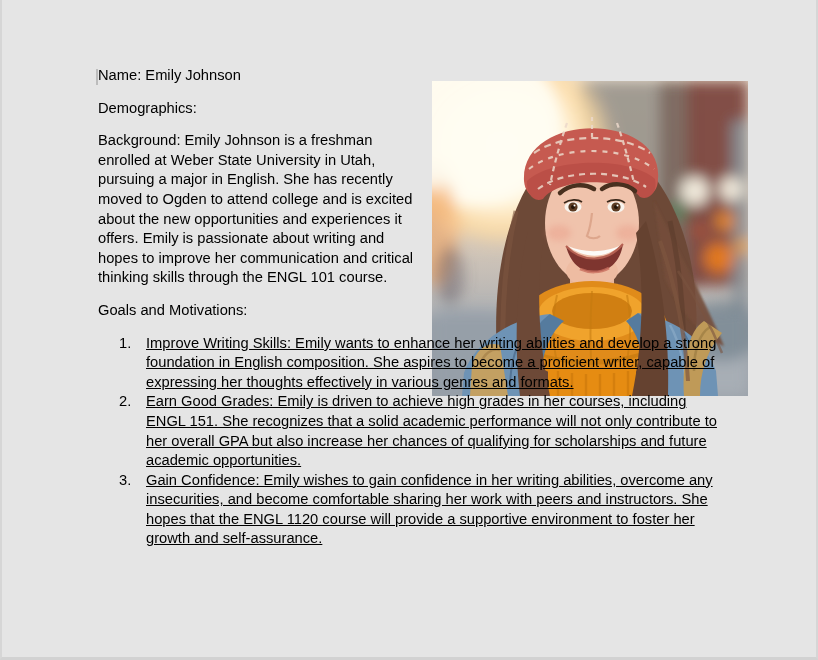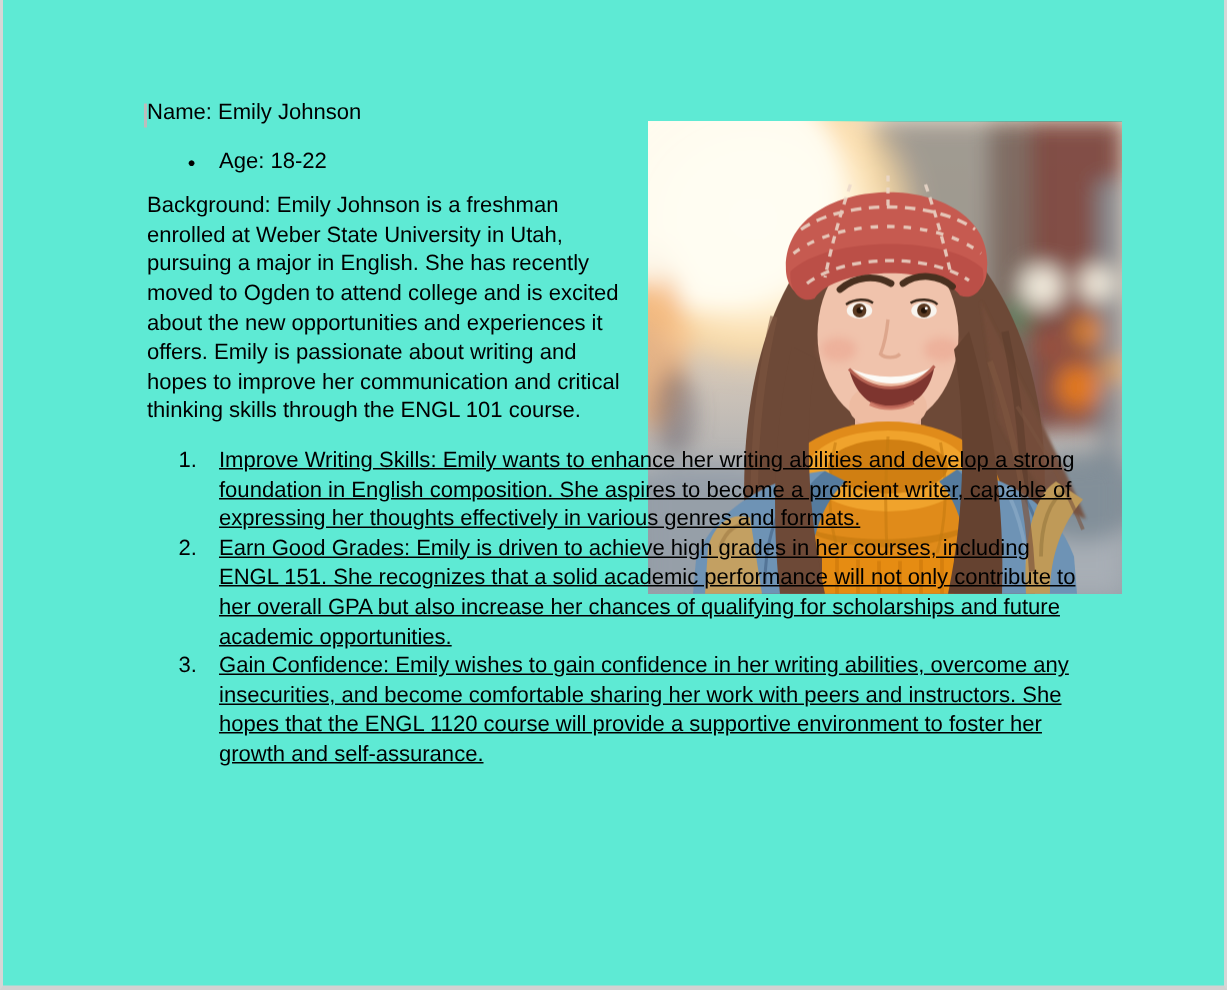--- a/index.html
+++ b/index.html
@@ -1,20 +1,20 @@
 <!DOCTYPE html>
 <html><head>
 <meta charset="utf-8">
 <style>
   html,body { margin:0; padding:0; background:#ffffff; }
   body { width:818px; height:660px; overflow:hidden; }
   .page {
     box-sizing:border-box;
     width:818px; height:660px;
-    background:#5eead4;
+    background:#e5e5e5;
     border-left:2px solid #d6d6d6;
     border-right:2px solid #d6d6d6;
     border-bottom:3px solid #d2d2d2;
     position:relative;
     font-family:"Liberation Sans", sans-serif;
     font-size:14.7px;
     line-height:19.6px;
     color:#000000;
   }
   .content { padding:66px 96px 0 96px; }
@@ -191,27 +191,28 @@
         <path d="M214,140 C230,195 238,260 236,315 L200,315 C212,258 212,196 204,152 Z" fill="#654230"></path>
         <path d="M228,160 C244,205 254,260 256,300" stroke="#7d553f" stroke-width="4" fill="none" opacity="0.7"></path>
         <path d="M246,190 C266,220 282,252 290,272" stroke="#7a5340" stroke-width="2.5" fill="none" opacity="0.6"></path>
       </g>
     </svg>
   </div>
 
   <div class="content">
     <div class="narrow">
       <p>Name: Emily Johnson</p>
+      <p>Demographics:</p>
       <ul class="demo-list">
-        <li>Age: 18-22</li>
       </ul>
       <p>Background: Emily Johnson is a freshman enrolled at Weber State University in Utah, pursuing a major in English. She has recently moved to Ogden to attend college and is excited about the new opportunities and experiences it offers. Emily is passionate about writing and hopes to improve her communication and critical thinking skills through the ENGL 101 course.</p>
     </div>
 
     <div>
+      <p>Goals and Motivations:</p>
       <ol class="goals-list">
         <li>Improve Writing Skills: Emily wants to enhance her writing abilities and develop a strong foundation in English composition. She aspires to become a proficient writer, capable of expressing her thoughts effectively in various genres and formats.</li>
         <li>Earn Good Grades: Emily is driven to achieve high grades in her courses, including ENGL 151. She recognizes that a solid academic performance will not only contribute to her overall GPA but also increase her chances of qualifying for scholarships and future academic opportunities.</li>
         <li>Gain Confidence: Emily wishes to gain confidence in her writing abilities, overcome any insecurities, and become comfortable sharing her work with peers and instructors. She hopes that the ENGL 1120 course will provide a supportive environment to foster her growth and self-assurance.</li>
       </ol>
     </div>
   </div>
 
 </div>
 

